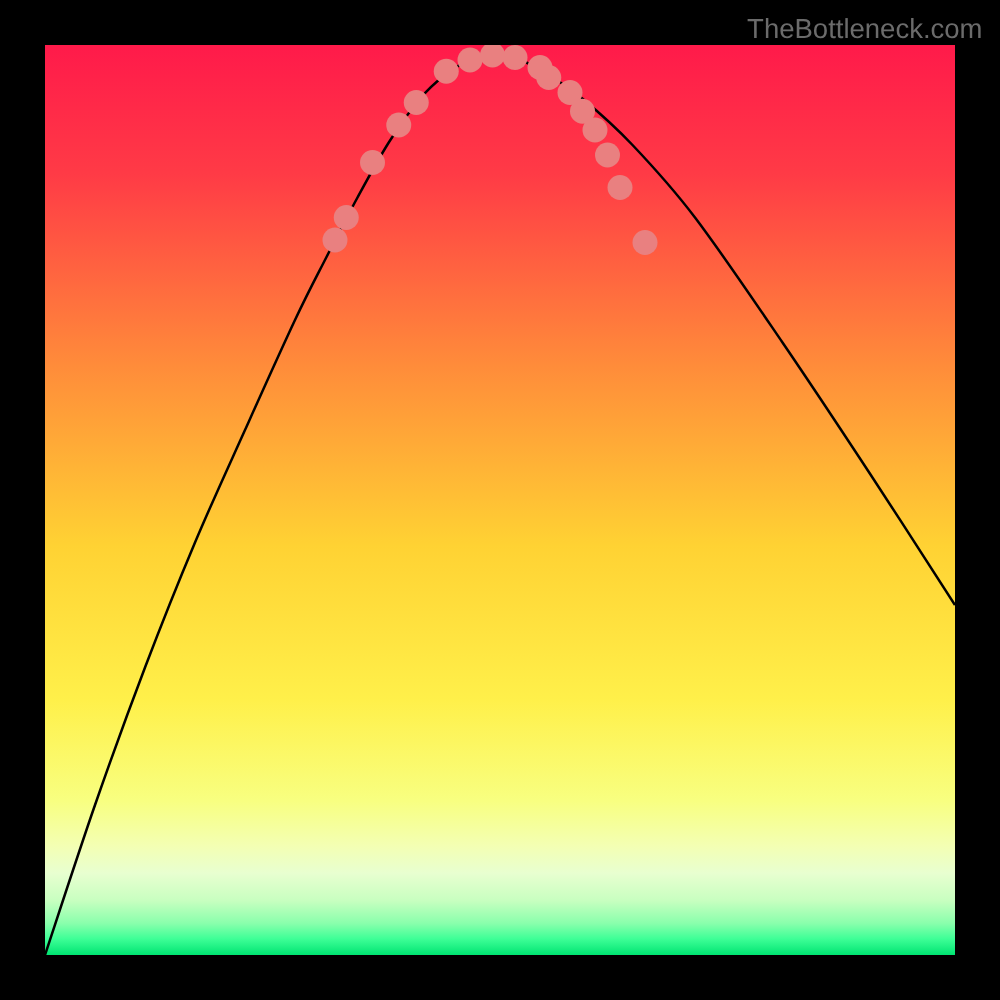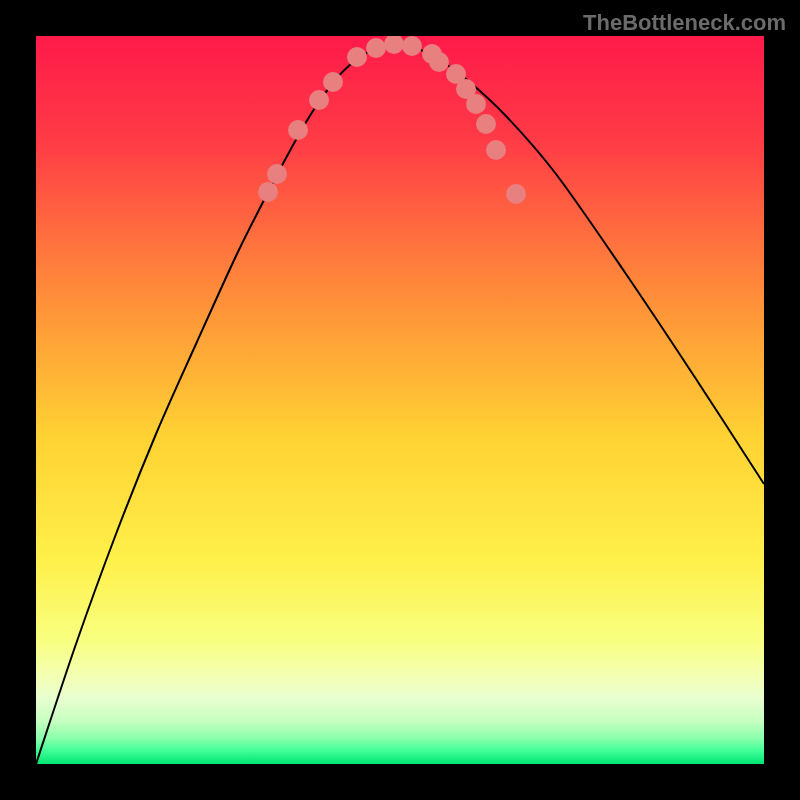--- a/index.html
+++ b/index.html
@@ -27,21 +27,21 @@
       position: absolute;
       inset: 0;
     }
     .watermark {
       position: absolute;
       top: 10px;
       right: 14px;
       font-family: Arial, sans-serif;
       font-size: 22px;
       color: #6b6b6b;
-      font-weight: 700;
+      font-weight: 400;
     }
     svg.curve {
       position: absolute;
       inset: 0;
     }
   </style>
 </head>
 <body>
 
 <div class="container">

